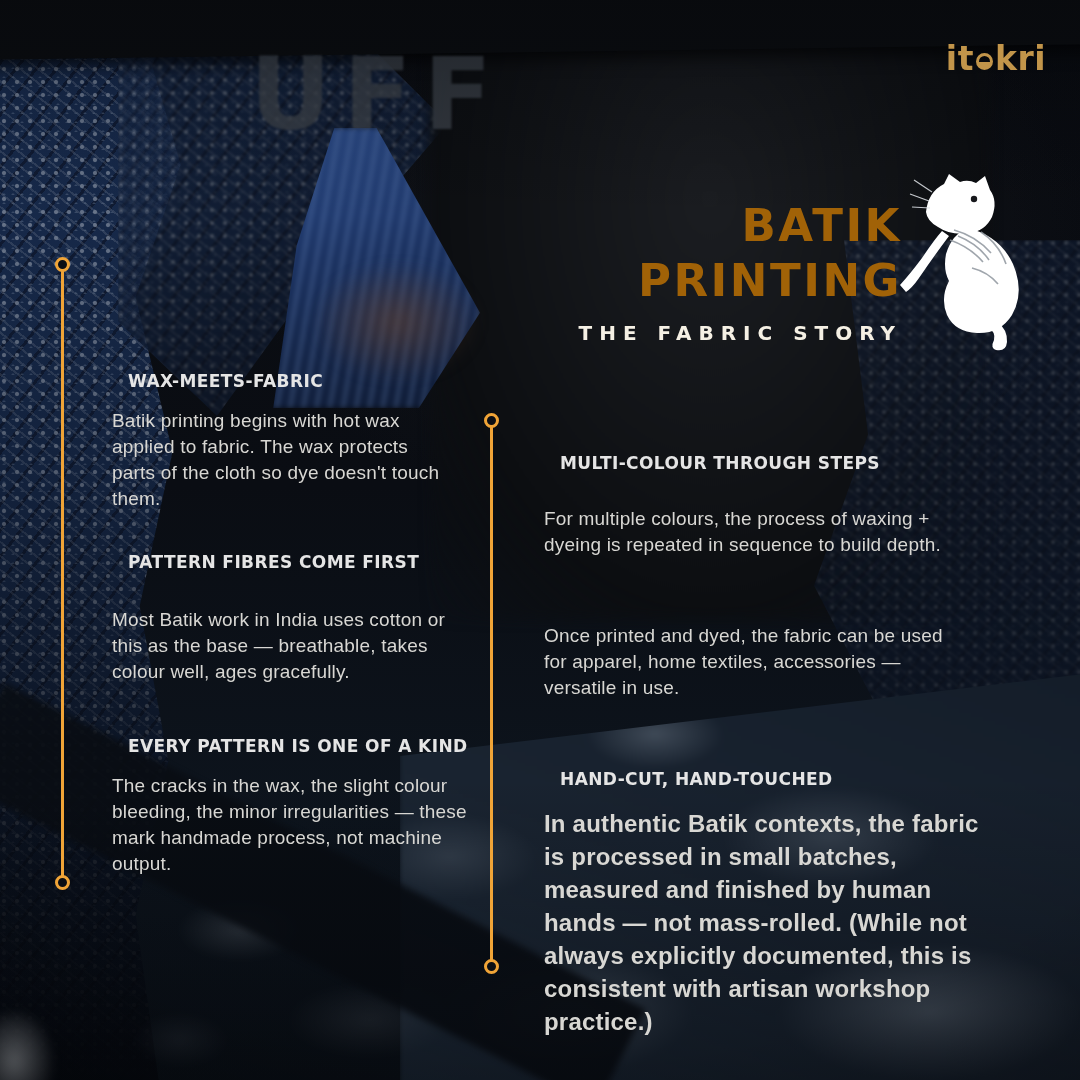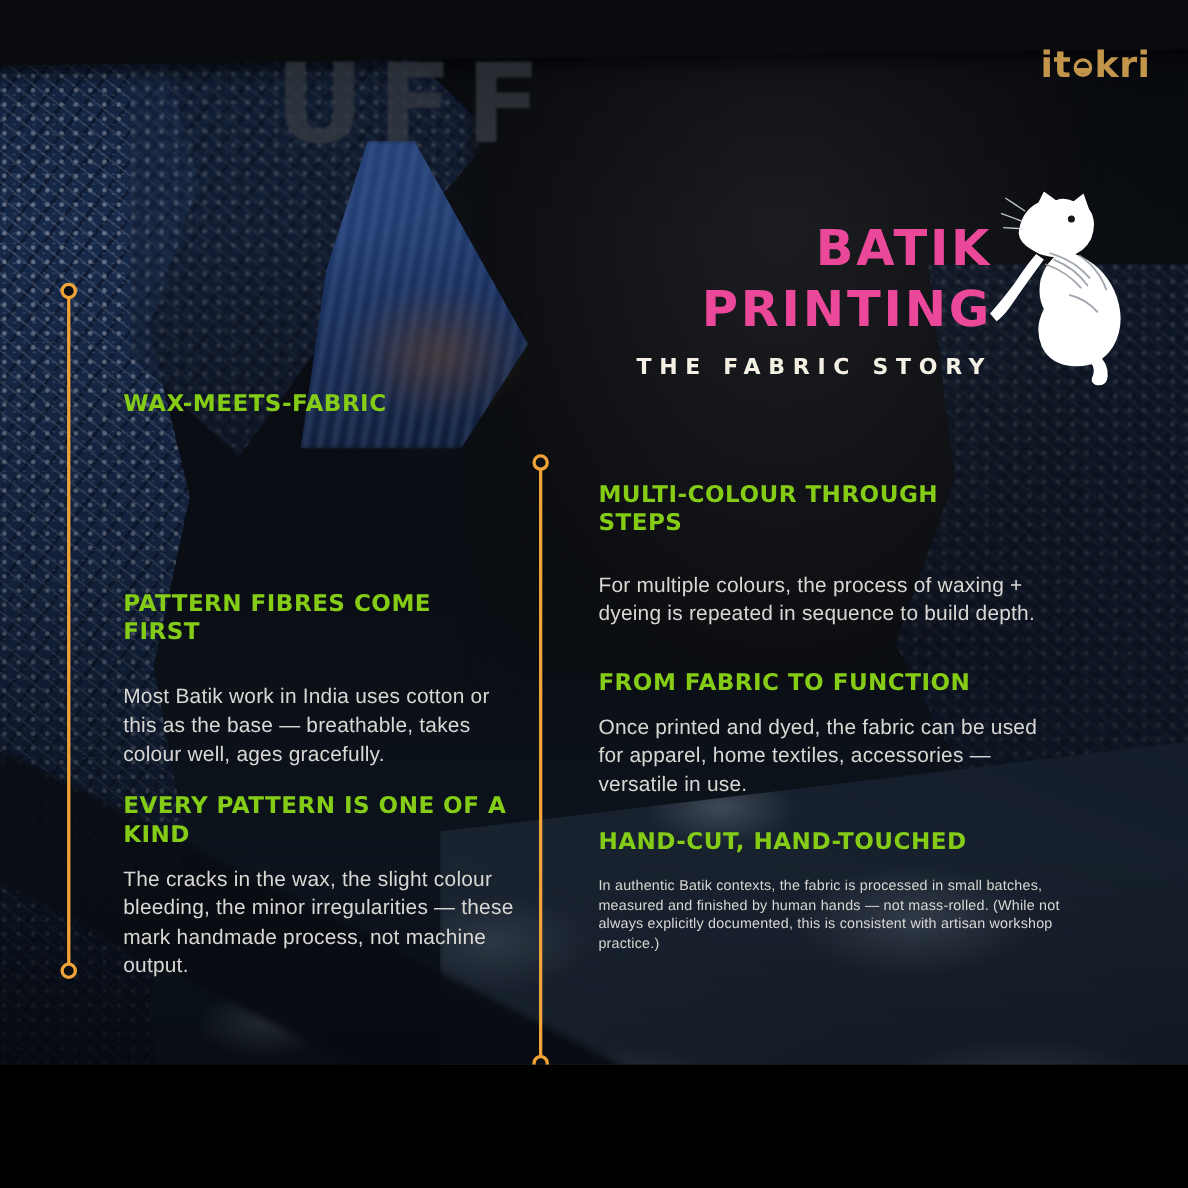--- a/index.html
+++ b/index.html
@@ -1,17 +1,17 @@
 <!DOCTYPE html>
 <html><head>
 <meta charset="utf-8">
 <style>
   html,body{margin:0;padding:0;background:#000;}
   .canvas{
-    position:relative;width:1080px;height:968px;overflow:hidden;
+    position:relative;width:1080px;height:1080px;overflow:hidden;
     background:#06080d;font-family:"Liberation Sans",sans-serif;
     -webkit-font-smoothing:antialiased;
   }
   .canvas *{box-sizing:border-box;}
 
   
   .bg-layer{position:absolute;pointer-events:none;}
   .bg-base{
     left:0;top:0;width:1080px;height:1080px;
     background:
@@ -116,21 +116,21 @@
     display:inline-block;width:17px;height:17px;margin:6px 2px 0 2px;
     border:3px solid #C2954A;border-radius:50%;
     background:linear-gradient(to top,#C2954A 46%,transparent 46%);
   }
   .title-block{
     position:absolute;right:178px;top:198px;z-index:6;text-align:right;
     font-family:"DejaVu Sans","Liberation Sans",sans-serif;
   }
   .title-line{
     font-size:45px;font-weight:bold;letter-spacing:2.5px;line-height:55px;
-    color:#ec4899;
+    color:#a16207;
   }
   .subtitle{
     margin-top:13px;font-size:20px;font-weight:bold;letter-spacing:7px;
     color:#F5F0E4;white-space:nowrap;
   }
   .cat{position:absolute;left:886px;top:174px;z-index:7;}
 
   .timeline{position:absolute;width:15px;z-index:5;}
   .timeline::before{
     content:"";position:absolute;left:5.6px;top:13px;bottom:13px;width:3.6px;
@@ -139,34 +139,34 @@
   .ring{
     position:absolute;left:0;width:15px;height:15px;border:3.6px solid #F0A437;
     border-radius:50%;background:#0b0e14;
   }
   .ring-top{top:0;} .ring-bottom{bottom:0;}
   .timeline-left{left:55px;top:257px;height:633px;}
   .timeline-right{left:484px;top:413px;height:561px;}
 
   .section{position:absolute;z-index:6;}
   .section h3{
-    margin:0;font-family:"DejaVu Sans","Liberation Sans",sans-serif;
-    font-size:21px;font-weight:bold;letter-spacing:.4px;line-height:1.22;
-    color:#84cc16;
+    margin:16px;font-family:"DejaVu Sans","Liberation Sans",sans-serif;
+    font-size:17px;font-weight:bold;letter-spacing:.4px;line-height:1.22;
+    color:#e5e5e5;
   }
   .section p{
     margin:16px 0 0 0;font-size:19px;line-height:1.38;color:#D8D7D3;
     letter-spacing:.2px;
   }
   .sec-l1{left:112px;top:355px;} .sec-l1 p{max-width:340px;}
   .sec-l2{left:112px;top:536px;} .sec-l2 h3{max-width:300px;} .sec-l2 p{max-width:340px;margin-top:34px;}
   .sec-l3{left:112px;top:720px;} .sec-l3 h3{max-width:350px;} .sec-l3 p{max-width:378px;}
   .sec-r1{left:544px;top:437px;} .sec-r1 h3{max-width:320px;} .sec-r1 p{max-width:400px;margin-top:32px;}
   .sec-r2{left:544px;top:608px;} .sec-r2 p{max-width:410px;margin-top:15px;}
-  .sec-r3{left:544px;top:753px;} .sec-r3 p{max-width:450px;font-size:13px;margin-top:17px;}
+  .sec-r3{left:544px;top:753px;} .sec-r3 p{max-width:450px;font-size:24px;margin-top:17px;font-weight:bold;}
 </style>
 </head>
 <body>
 
 <div class="canvas">
 
   <div class="bg-layer bg-base"></div>
   <div class="bg-layer bg-fabric-left batik-pattern"></div>
   <div class="bg-layer bg-fabric-fold batik-pattern"></div>
   <div class="bg-layer bg-shirt"></div>
@@ -226,36 +226,36 @@
     <span class="ring ring-top"></span>
     <span class="ring ring-bottom"></span>
   </div>
   <div class="timeline timeline-right">
     <span class="ring ring-top"></span>
     <span class="ring ring-bottom"></span>
   </div>
 
   <section class="section sec-l1">
     <h3>WAX-MEETS-FABRIC</h3>
+    <p>Batik printing begins with hot wax applied to fabric. The wax protects parts of the cloth so dye doesn't touch them.</p>
   </section>
   <section class="section sec-l2">
     <h3>PATTERN FIBRES COME FIRST</h3>
     <p>Most Batik work in India uses cotton or this as the base — breathable, takes colour well, ages gracefully.</p>
   </section>
   <section class="section sec-l3">
     <h3>EVERY PATTERN IS ONE OF A KIND</h3>
     <p>The cracks in the wax, the slight colour bleeding, the minor irregularities — these mark handmade process, not machine output.</p>
   </section>
 
   <section class="section sec-r1">
     <h3>MULTI-COLOUR THROUGH STEPS</h3>
     <p>For multiple colours, the process of waxing + dyeing is repeated in sequence to build depth.</p>
   </section>
   <section class="section sec-r2">
-    <h3>FROM FABRIC TO FUNCTION</h3>
     <p>Once printed and dyed, the fabric can be used for apparel, home textiles, accessories — versatile in use.</p>
   </section>
   <section class="section sec-r3">
     <h3>HAND-CUT, HAND-TOUCHED</h3>
     <p>In authentic Batik contexts, the fabric is processed in small batches, measured and finished by human hands — not mass-rolled. (While not always explicitly documented, this is consistent with artisan workshop practice.)</p>
   </section>
 
 </div>
 
 </body></html>

